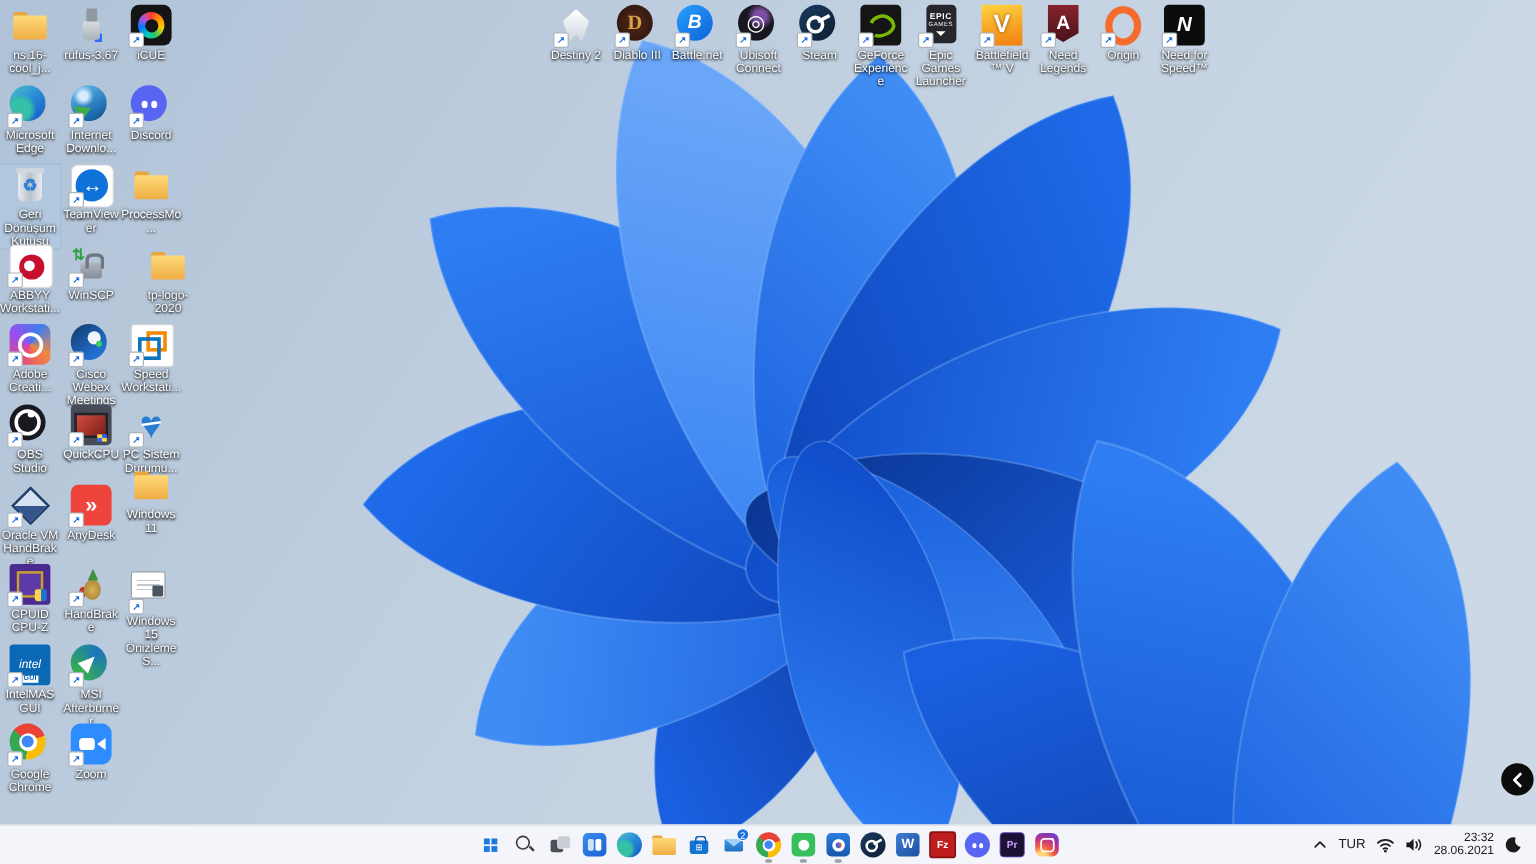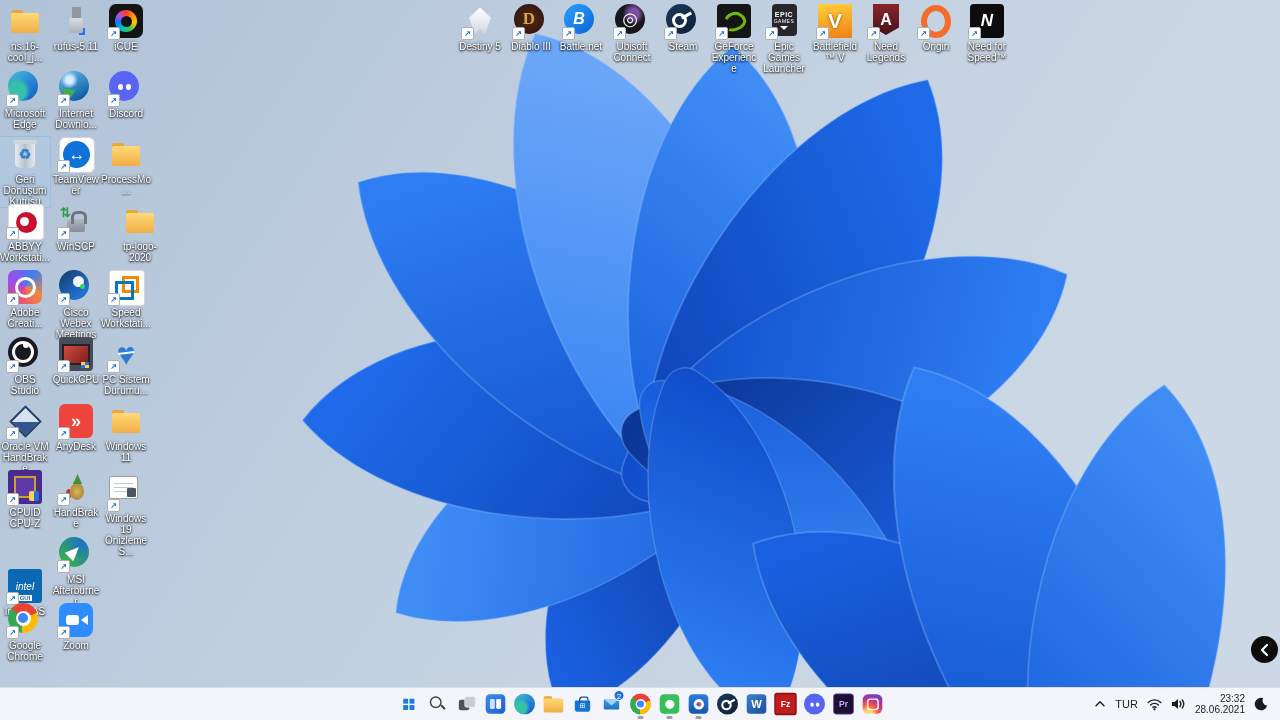--- a/index.html
+++ b/index.html
@@ -206,21 +206,21 @@
       <div class="cell" style="left: 0px; top: 4px;">
         <div class="gwrap">
           <div class="glyph g-folder"></div>
         </div>
         <div class="lbl">ns.16-cool_j...</div>
       </div>
       <div class="cell" style="left: 51px; top: 4px;">
         <div class="gwrap">
           <div class="glyph g-usb"></div>
         </div>
-        <div class="lbl">rufus-5.11</div>
+        <div class="lbl">rufus-3.67</div>
       </div>
       <div class="cell" style="left: 101px; top: 4px;">
         <div class="gwrap">
           <div class="glyph g-icue"></div>
           <span class="sc">↗</span>
         </div>
         <div class="lbl">iCUE</div>
       </div>
       <div class="cell" style="left: 0px; top: 71px;">
         <div class="gwrap">
@@ -341,21 +341,21 @@
       </div>
       <div class="cell" style="left: 51px; top: 404px;">
         <div class="gwrap">
           <div class="glyph g-anydesk">
             <span class="gtxt">»</span>
           </div>
           <span class="sc">↗</span>
         </div>
         <div class="lbl">AnyDesk</div>
       </div>
-      <div class="cell" style="left: 101px; top: 404px;">
+      <div class="cell" style="left: 101px; top: 387px;">
         <div class="gwrap">
           <div class="glyph g-folder"></div>
         </div>
         <div class="lbl">Windows 11</div>
       </div>
       <div class="cell" style="left: 0px; top: 470px;">
         <div class="gwrap">
           <div class="glyph g-cpuz"></div>
           <span class="sc">↗</span>
         </div>
@@ -366,23 +366,23 @@
           <div class="glyph g-handbrake"></div>
           <span class="sc">↗</span>
         </div>
         <div class="lbl">HandBrake</div>
       </div>
       <div class="cell" style="left: 101px; top: 470px;">
         <div class="gwrap">
           <div class="glyph g-docfilm"></div>
           <span class="sc">↗</span>
         </div>
-        <div class="lbl">Windows 19 Önizleme S...</div>
-      </div>
-      <div class="cell" style="left: 0px; top: 569px;">
+        <div class="lbl">Windows 15 Önizleme S...</div>
+      </div>
+      <div class="cell" style="left: 0px; top: 537px;">
         <div class="gwrap">
           <div class="glyph g-intelmas">
             <span class="gtxt">intel</span>
             <span class="gtxt2">GUI</span>
           </div>
           <span class="sc">↗</span>
         </div>
         <div class="lbl">IntelMAS GUI</div>
       </div>
       <div class="cell" style="left: 51px; top: 537px;">
@@ -406,21 +406,21 @@
         </div>
         <div class="lbl">Zoom</div>
       </div>
     </div>
   <div id="game-icons">
       <div class="cell" style="left: 455px; top: 4px;">
         <div class="gwrap">
           <div class="glyph g-destiny2"></div>
           <span class="sc">↗</span>
         </div>
-        <div class="lbl">Destiny 5</div>
+        <div class="lbl">Destiny 2</div>
       </div>
       <div class="cell" style="left: 506px; top: 4px;">
         <div class="gwrap">
           <div class="glyph g-diablo3">
             <span class="gtxt">D</span>
           </div>
           <span class="sc">↗</span>
         </div>
         <div class="lbl">Diablo III</div>
       </div>

